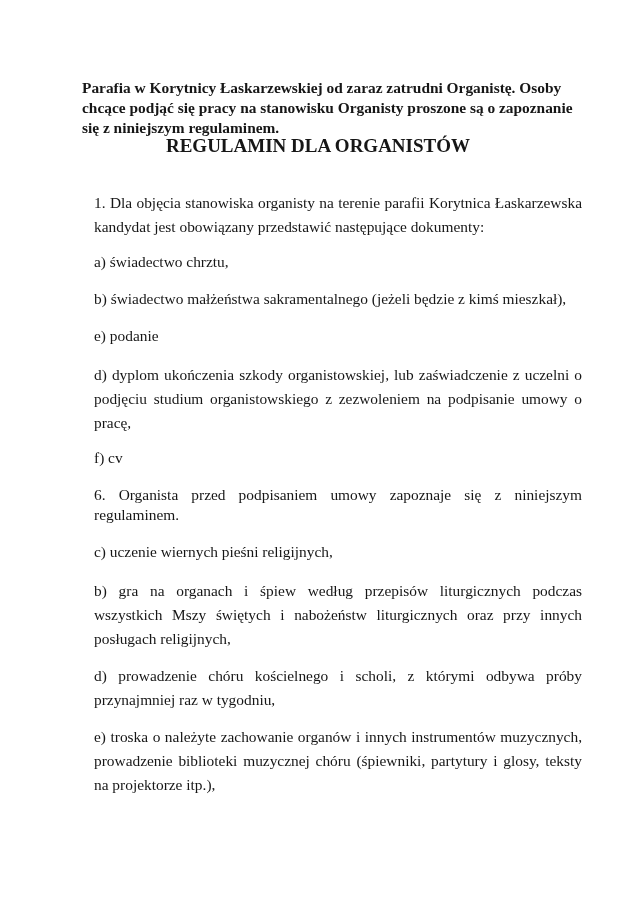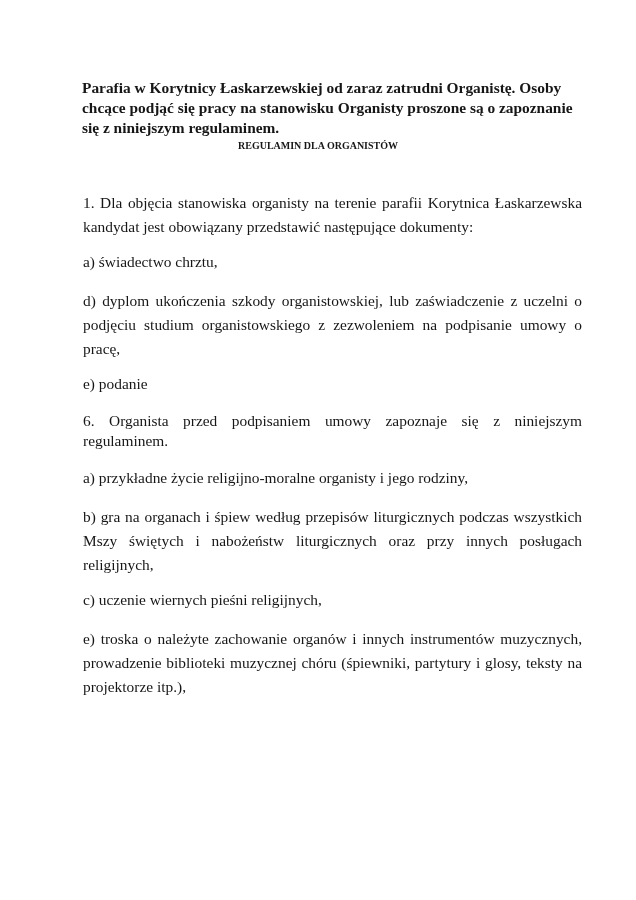--- a/index.html
+++ b/index.html
@@ -8,40 +8,42 @@
       position: absolute; left: 0; top: 0; width: 520px; height: 900px;
       background: #ffffff; color: #161616;
       font-family: "Liberation Serif", serif;
     }
     .intro {
       position: absolute; left: 82px; top: 78px; width: 500px;
       font-weight: bold; font-size: 15.4px; line-height: 20px;
     }
     .title {
       position: absolute; left: 0; top: 136px; width: 636px; text-align: center;
-      font-weight: bold; font-size: 10px; line-height: 20px;
+      font-weight: bold; font-size: 19px; line-height: 20px;
     }
     .body {
       position: absolute; left: 82px; top: 191px; width: 500px;
       font-size: 15.4px;
     }
-    .para { margin: 0 0 13px 1px; line-height: 24px; text-align: justify; }
+    .para { margin: 0 0 13px 12px; line-height: 24px; text-align: justify; }
     .para.single { line-height: 20px; margin-bottom: 17px; }
   </style>
 </head>
 <body>
 
 <div class="page">
   <div class="intro">Parafia w Korytnicy Łaskarzewskiej od zaraz zatrudni Organistę. Osoby chcące podjąć się pracy na stanowisku Organisty proszone są o zapoznanie się z niniejszym regulaminem.</div>
   <div class="title">REGULAMIN DLA ORGANISTÓW</div>
   <div class="body">
     <p class="para">1. Dla objęcia stanowiska organisty na terenie parafii Korytnica Łaskarzewska kandydat jest obowiązany przedstawić następujące dokumenty:</p>
     <p class="para single">a) świadectwo chrztu,</p>
+    <p class="para single">b) świadectwo małżeństwa sakramentalnego (jeżeli będzie z kimś mieszkał),</p>
+    <p class="para single">e) podanie</p>
     <p class="para">d) dyplom ukończenia szkody organistowskiej, lub zaświadczenie z uczelni o podjęciu studium organistowskiego z zezwoleniem na podpisanie umowy o pracę,</p>
-    <p class="para single">e) podanie</p>
+    <p class="para single">f) cv</p>
     <p class="para single">6. Organista przed podpisaniem umowy zapoznaje się z niniejszym regulaminem.</p>
-    <p class="para single">a) przykładne życie religijno-moralne organisty i jego rodziny,</p>
+    <p class="para single">c) uczenie wiernych pieśni religijnych,</p>
     <p class="para">b) gra na organach i śpiew według przepisów liturgicznych podczas wszystkich Mszy świętych i nabożeństw liturgicznych oraz przy innych posługach religijnych,</p>
-    <p class="para single">c) uczenie wiernych pieśni religijnych,</p>
+    <p class="para">d) prowadzenie chóru kościelnego i scholi, z którymi odbywa próby przynajmniej raz w tygodniu,</p>
     <p class="para">e) troska o należyte zachowanie organów i innych instrumentów muzycznych, prowadzenie biblioteki muzycznej chóru (śpiewniki, partytury i glosy, teksty na projektorze itp.),</p>
 
   </div>
 </div>
 
 </body></html>

